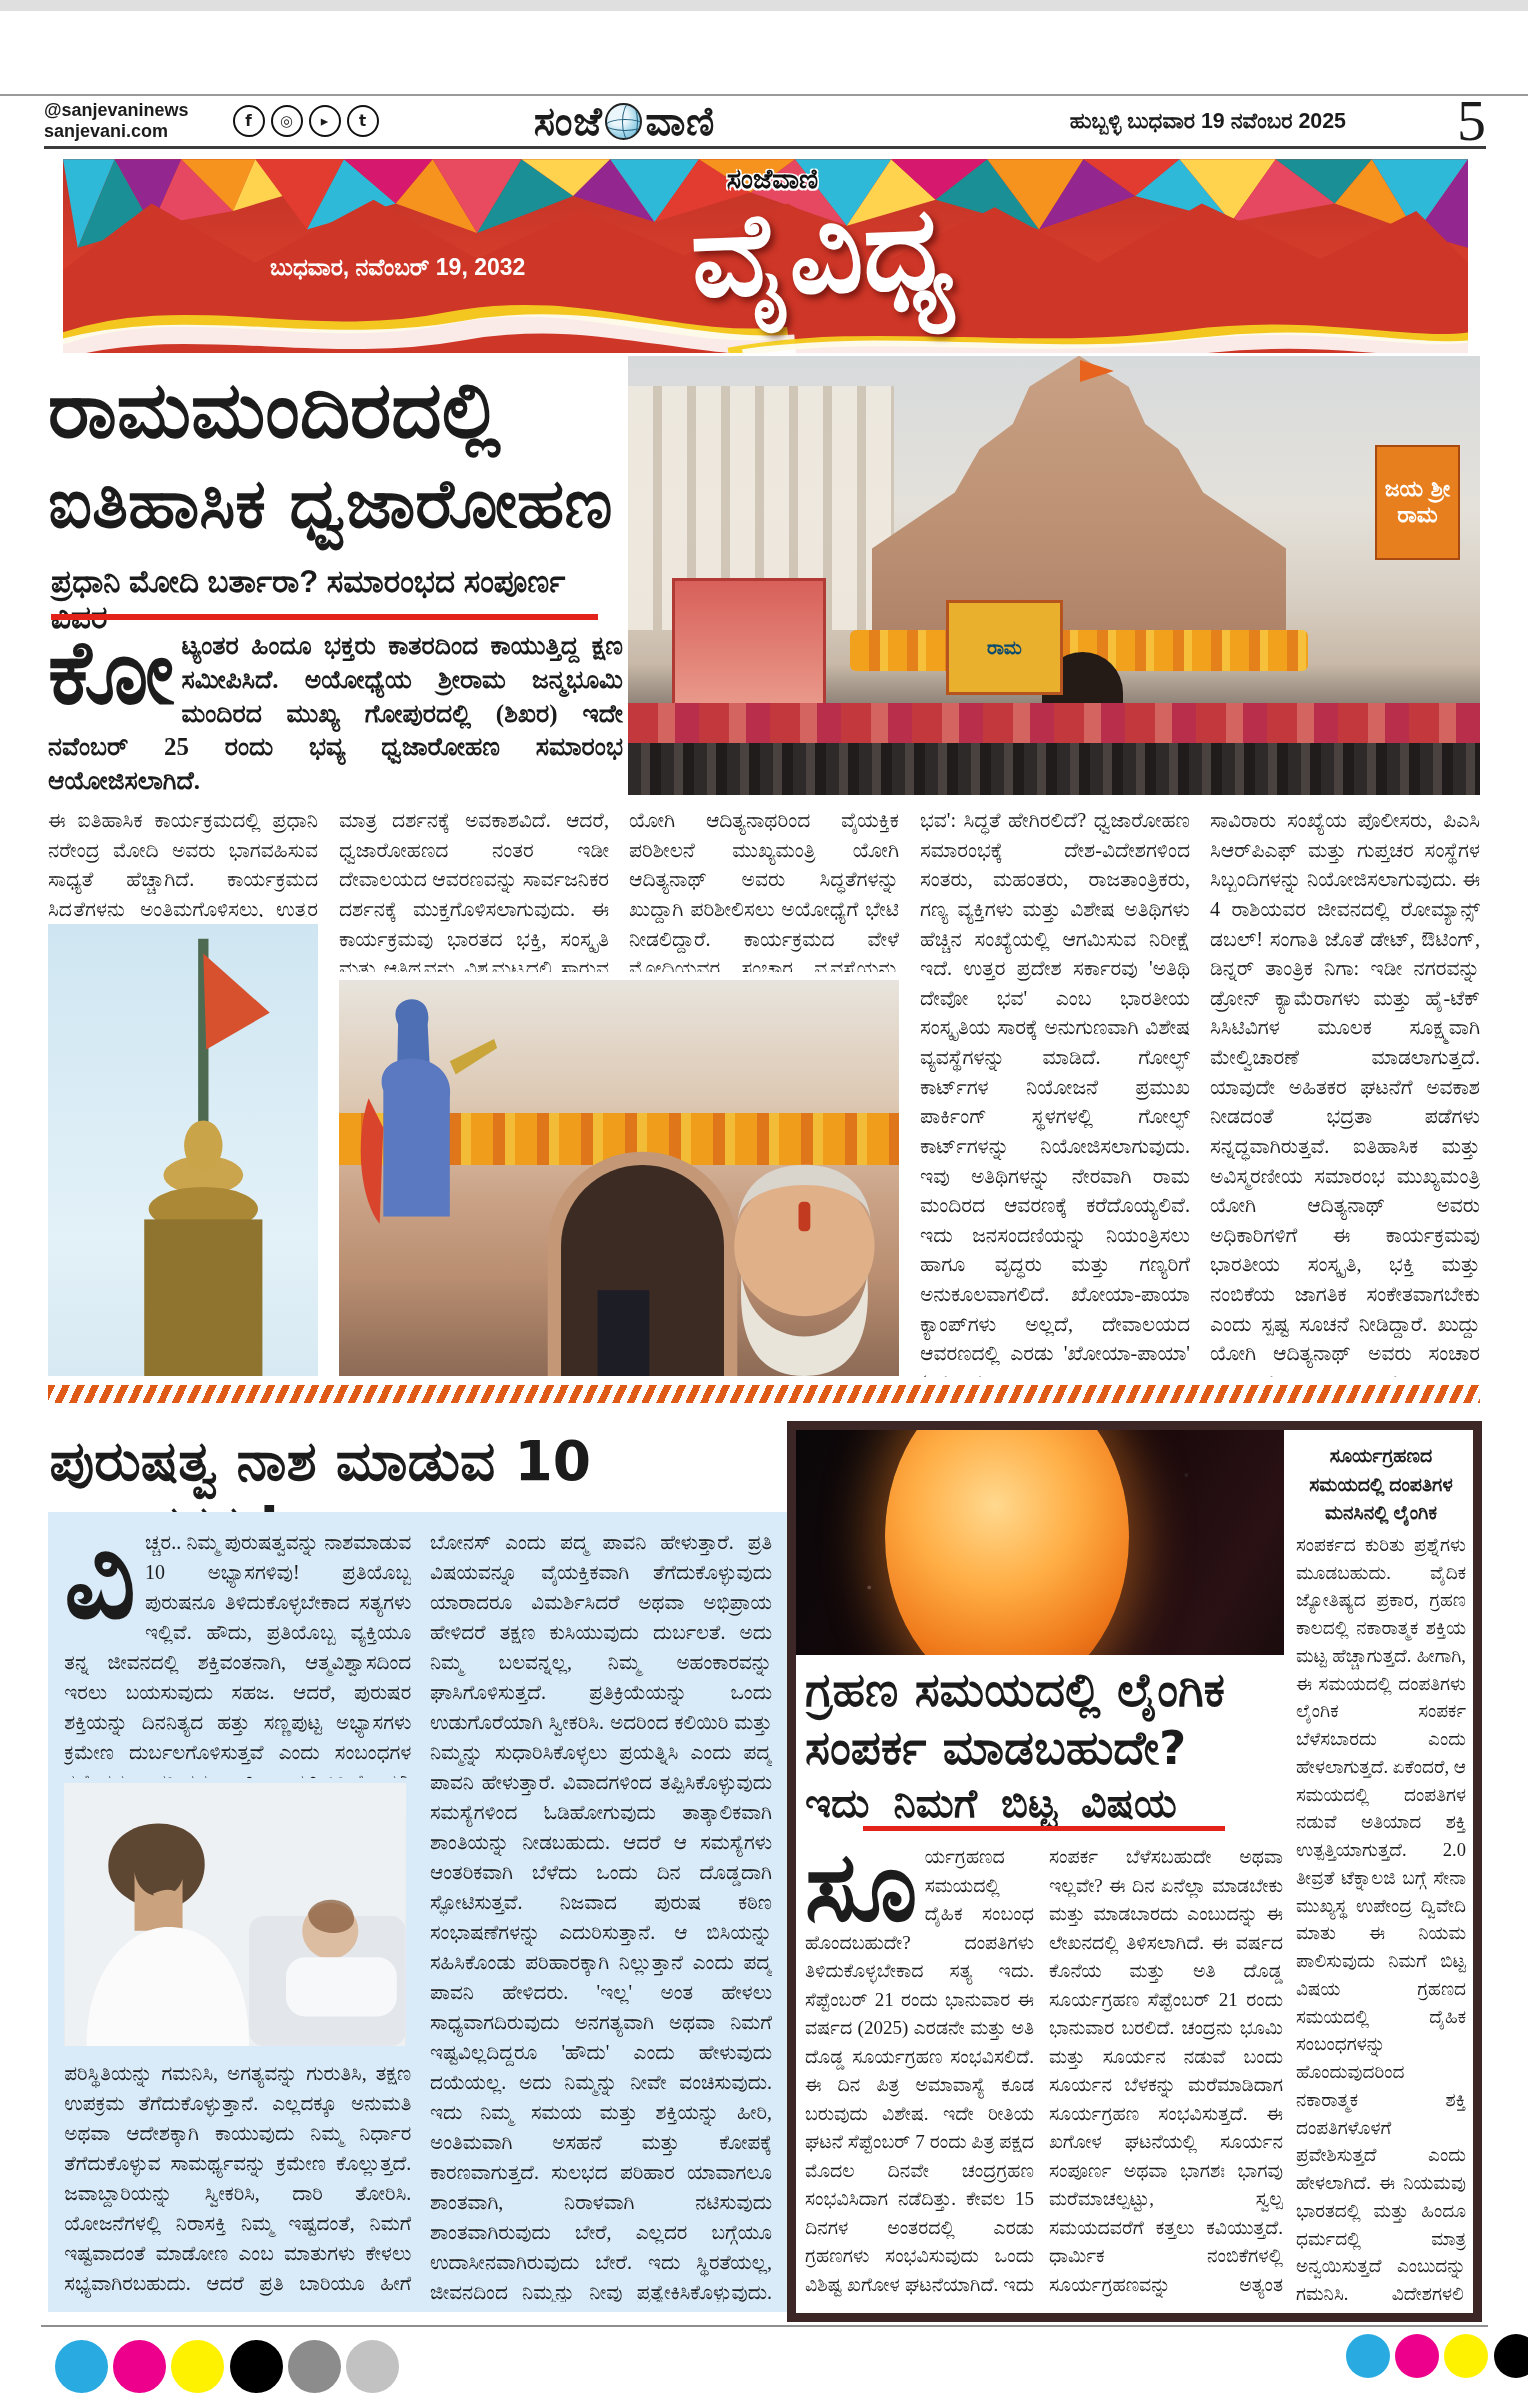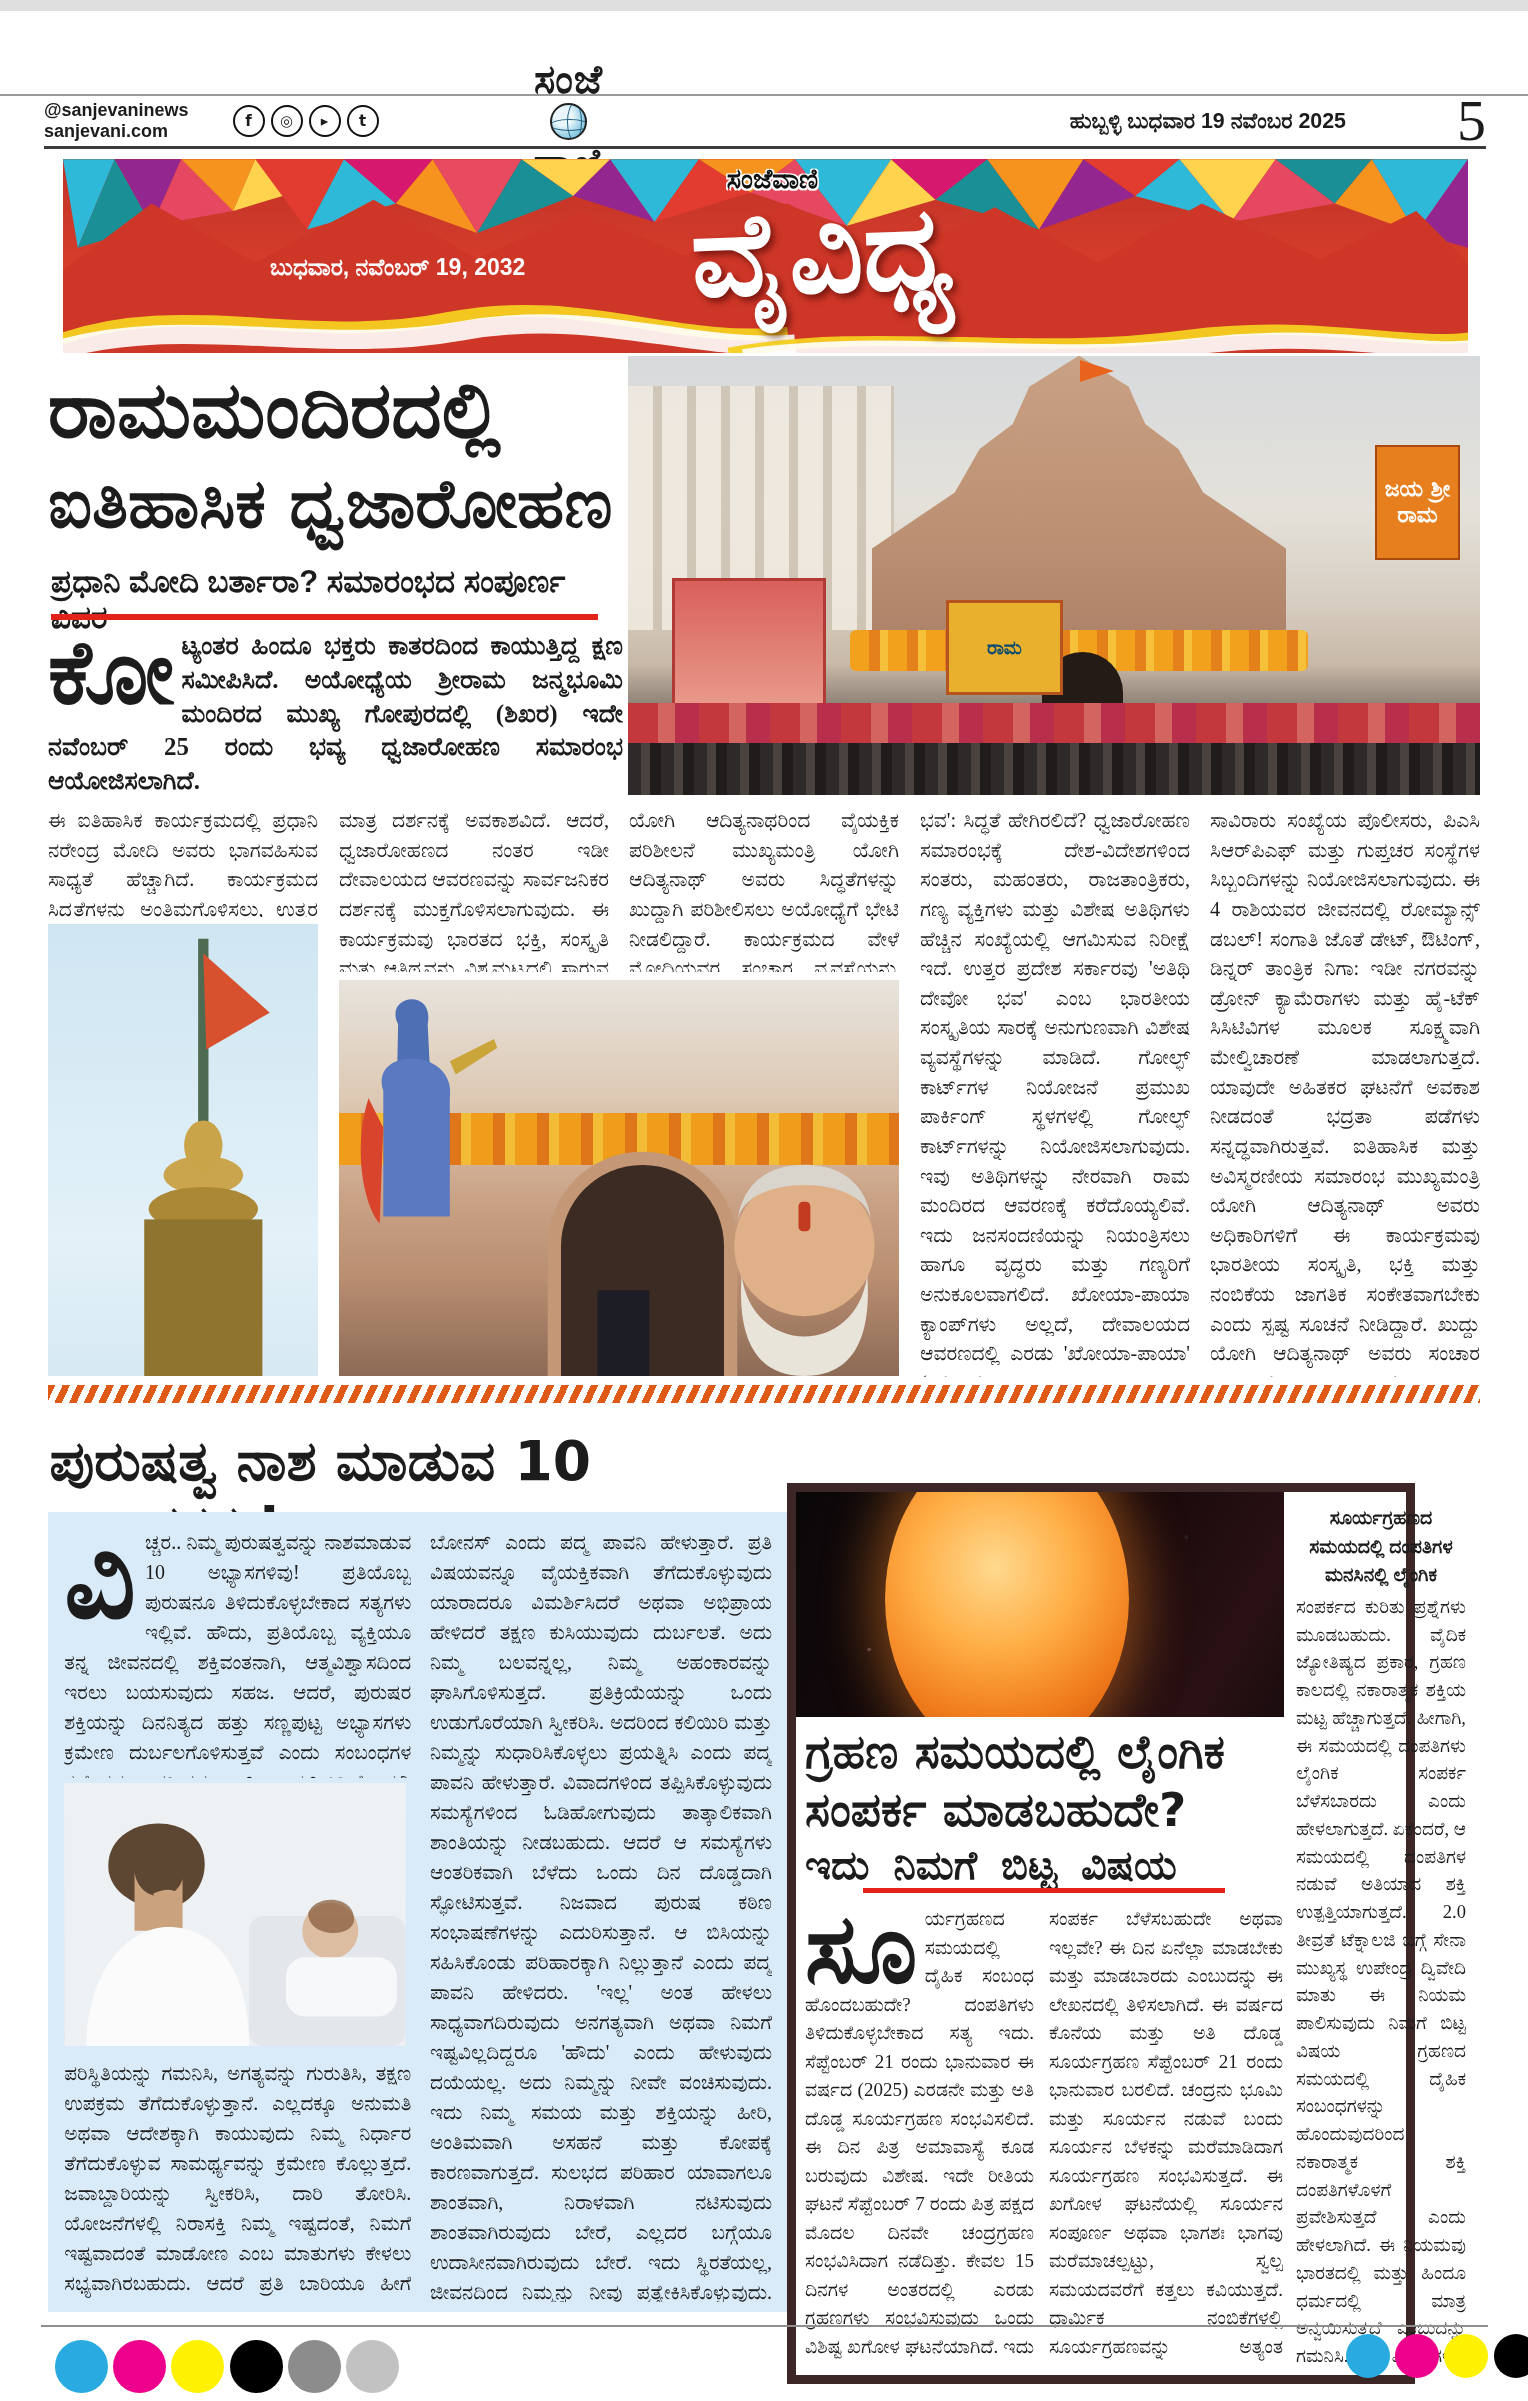--- a/index.html
+++ b/index.html
@@ -7,21 +7,21 @@
         font-family:"Liberation Serif",serif;color:#1c1c1c;overflow:hidden;}
   .abs{position:absolute;}
   
   #topline{left:0;top:83px;width:1528px;height:2.2px;background:#9a9a9a;}
   #header{left:44px;top:87px;width:1442px;height:46px;display:flex;align-items:center;}
   #hdr-handles{font-family:"Liberation Sans",sans-serif;font-weight:bold;font-size:18px;line-height:1.15;}
   #hdr-social{display:flex;gap:6px;margin-left:44px;}
   .soc{width:28px;height:28px;border:2.2px solid #111;border-radius:50%;display:flex;align-items:center;justify-content:center;
        font-family:"DejaVu Sans",sans-serif;font-weight:bold;font-size:15px;}
   #hdr-logo{margin-left:155px;display:flex;align-items:center;font-family:"DejaVu Sans",sans-serif;
-            font-weight:bold;font-size:40px;letter-spacing:0.7px;flex-direction:column;}
+            font-weight:bold;font-size:40px;letter-spacing:0.7px;}
   .globe{width:33px;height:33px;border-radius:50%;margin:0 3px;
          background:radial-gradient(circle at 35% 35%,#eaf6fb 0 30%,#9fd4e8 60%,#5fb3d4 100%);
          border:2.2px solid #222;position:relative;overflow:hidden;}
   .globe:before{content:"";position:absolute;left:45%;top:-5%;width:40%;height:110%;border:1.5px solid #23607e;border-radius:50%;}
   .globe:after{content:"";position:absolute;left:-5%;top:45%;width:110%;height:30%;border:1.5px solid #23607e;border-radius:50%;}
   #hdr-date{margin-left:auto;font-family:"Liberation Sans",sans-serif;font-weight:bold;font-size:21.4px;}
   #hdr-page{margin-left:111px;font-size:58px;font-weight:400;line-height:1;}
   #hdrline{left:44px;top:135px;width:1442px;height:3px;background:#3c3c3c;}
   
   #banner{left:63px;top:148px;width:1405px;height:194px;background:linear-gradient(180deg,#c03227,#d63d2b 55%,#cf382a);overflow:hidden;}
@@ -81,21 +81,21 @@
   #a2{left:48px;top:1397px;width:739px;height:903px;}
   #a2-headline{left:1.5px;top:21px;width:736px;font-family:"DejaVu Sans",sans-serif;font-weight:bold;font-size:55px;}
   #a2-panel{left:0;top:104px;width:739px;height:800px;background:#d9eaf8;}
   .a2col{font-size:20px;line-height:1.5;text-align:justify;overflow:hidden;}
   #a2c1a{left:16.3px;top:15px;width:347px;height:251px;}
   #a2c1a .dropcap{float:left;font-family:"DejaVu Serif",serif;font-weight:bold;font-size:111px;line-height:.8;padding:7.4px 9px 0 0;}
   #photo-sad{left:16.3px;top:271px;width:342px;height:263px;background:linear-gradient(180deg,#eef0f2,#e2e5e9 60%,#d8dce1);overflow:hidden;}
   #a2c1b{left:16.3px;top:546px;width:347px;height:244px;}
   #a2c2{left:382px;top:15px;width:342px;height:775px;}
   
-  #a3{left:787px;top:1472px;width:628px;height:901px;border:9.6px solid #3c2726;background:#fff;box-sizing:border-box;}
+  #a3{left:787px;top:1410px;width:695px;height:901px;border:9.6px solid #3c2726;background:#fff;box-sizing:border-box;}
   #photo-moon{left:0px;top:0px;width:488px;height:225px;overflow:hidden;
      background:radial-gradient(circle at 80% 20%,#2a1f24 0 1.5px,transparent 2.2px),
                 radial-gradient(circle at 15% 70%,#4a3a40 0 1.5px,transparent 2.2px),
                 radial-gradient(circle at 60% 85%,#3a2d33 0 1.5px,transparent 2.2px),
                 linear-gradient(120deg,#0b080a 0%,#17080a 55%,#2a1114 85%,#1a0c0e 100%);}
   .moon{position:absolute;left:89px;top:-52px;width:244px;height:318px;border-radius:50%;
      background:radial-gradient(circle at 45% 40%,#ffd98f 0%,#ffae45 35%,#f07c1c 65%,#d85a0e 85%,#b34708 100%);
      box-shadow:0 0 52px 13.3px rgba(255,140,40,.45);}
   #a3-rightcol{left:500px;top:12px;width:170px;height:858px;font-size:18.5px;line-height:1.5;text-align:justify;overflow:hidden;}
   #a3-rightcol b{display:block;text-align:center;font-size:19px;margin-bottom:4.4px;}

